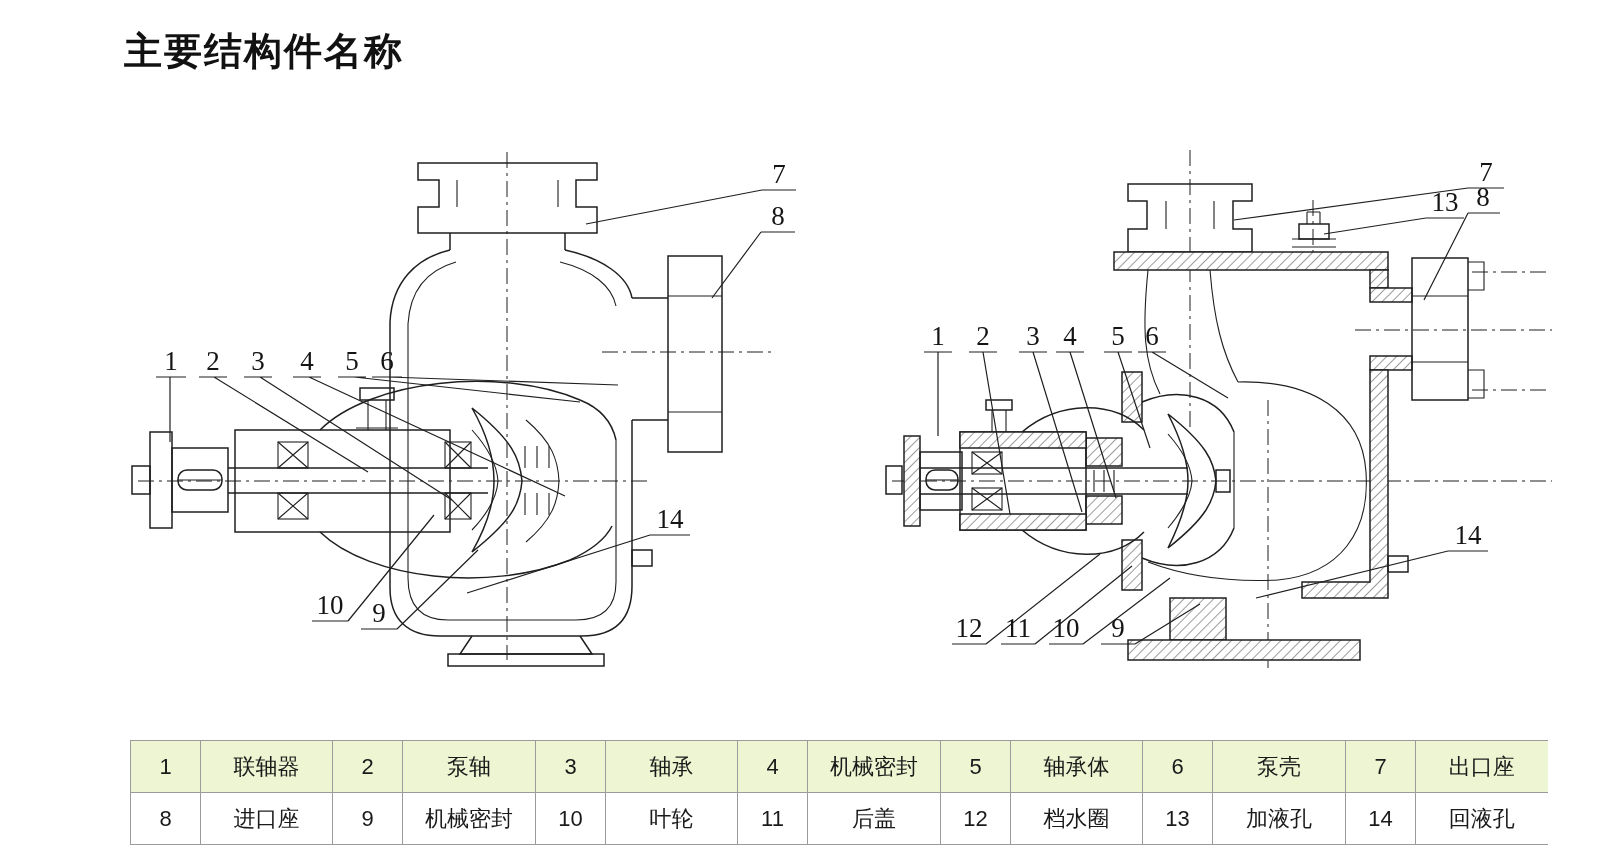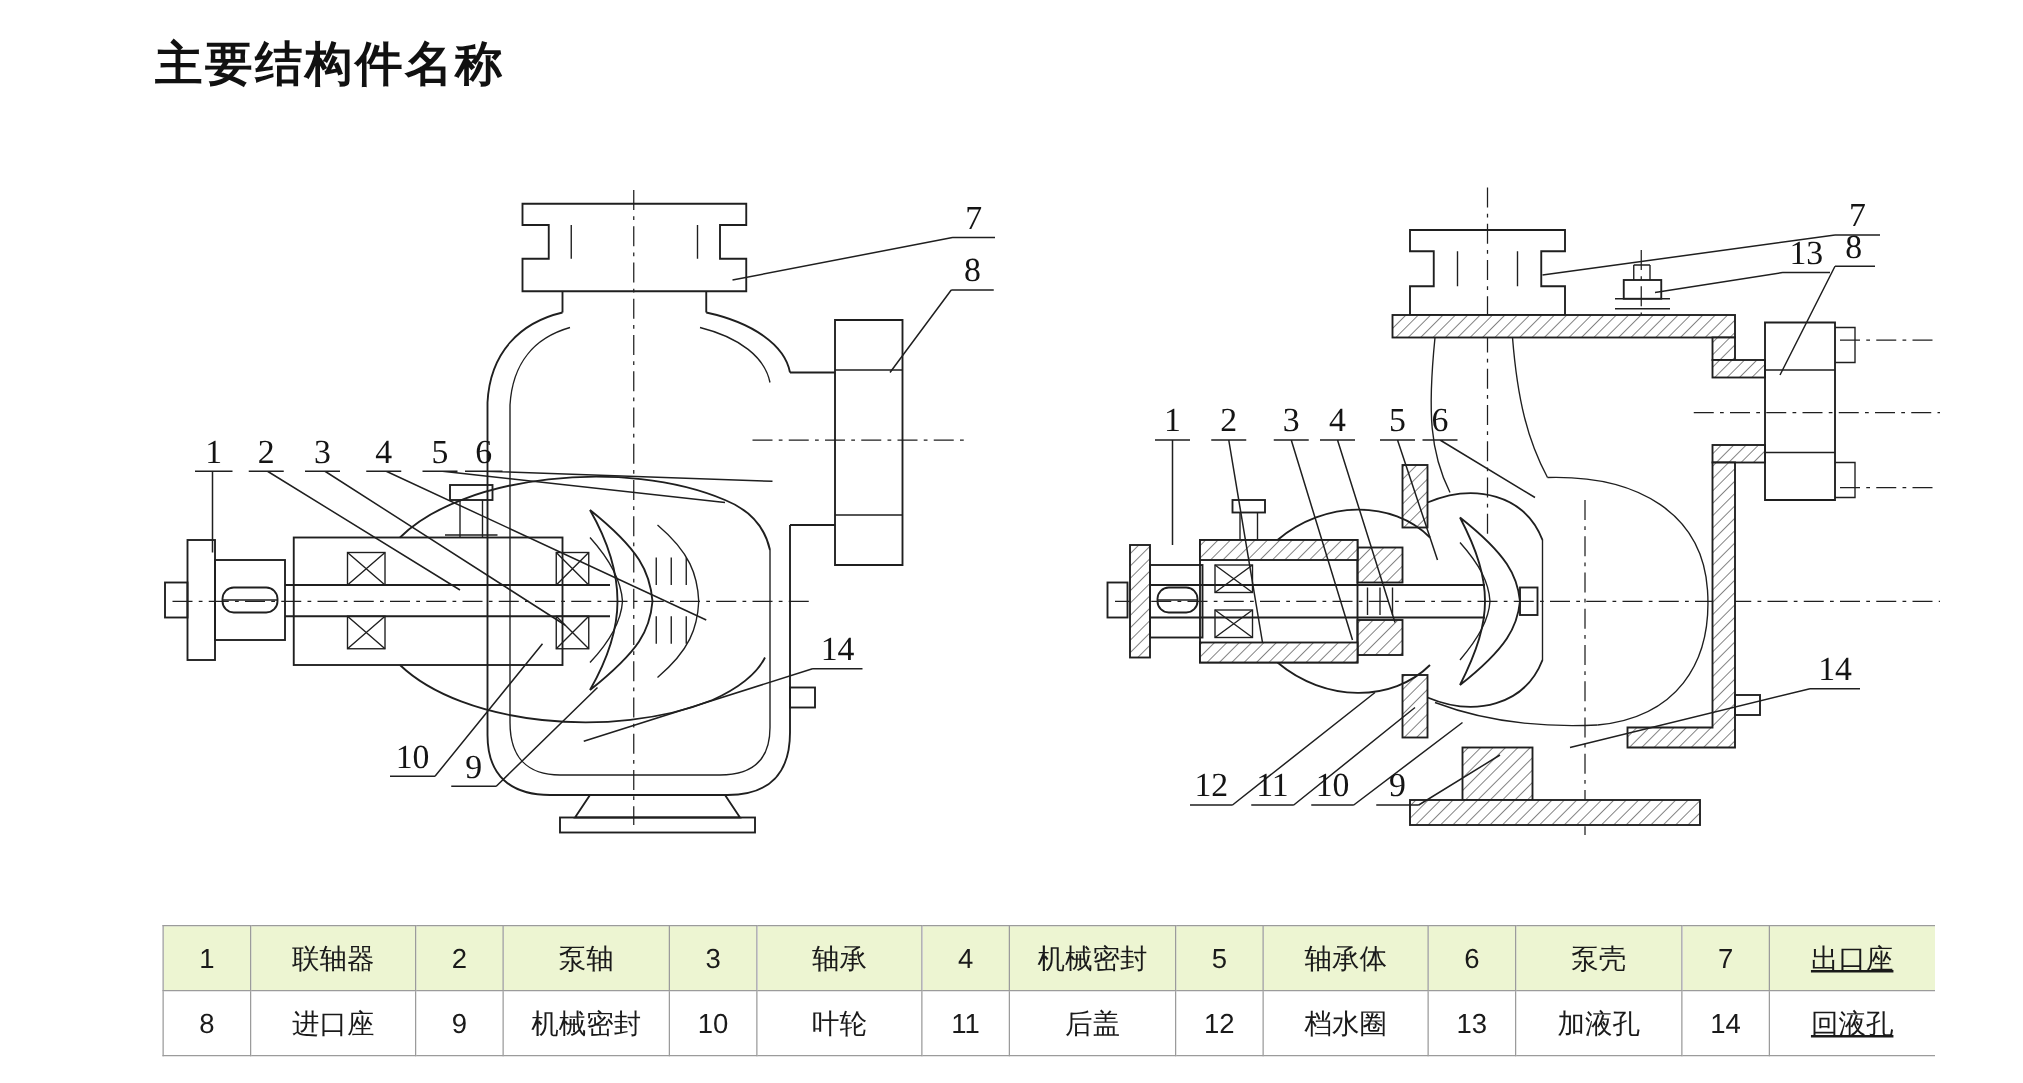--- a/index.html
+++ b/index.html
@@ -10,21 +10,21 @@
   svg.diagram{position:absolute;left:0;top:0;}
   svg .cl{stroke-dasharray:16 5 3 5;stroke-width:1;}
   svg .thin{stroke-width:1.1;}
   svg .ldr{fill:none;stroke:#1f1f1f;stroke-width:1.2;}
   svg text.callout{font-family:"Liberation Serif","DejaVu Serif",serif;font-size:27px;fill:#141414;
                    stroke:none;text-anchor:middle;}
   table.parts{position:absolute;left:110px;top:740px;width:1417px;border-collapse:collapse;
               table-layout:fixed;font-size:22px;color:#1a1a1a;}
   table.parts td{border:1px solid #9b9b9b;text-align:center;height:51px;padding:0;overflow:hidden;
                  white-space:nowrap;}
-  table.parts td:last-child{border-right:none;text-decoration:underline;}
+  table.parts td:last-child{border-right:none;}
   table.parts tr.header-row td{background:#edf5d2;}
   col.c-num{width:70px;} col.c-name{width:132px;} col.c-name-w{width:133px;}
 </style>
 </head>
 <body>
 
 <div class="page">
   <h1 class="page-title">主要结构件名称</h1>
 
   <svg class="diagram" width="1618" height="866" viewBox="0 0 1618 866">

